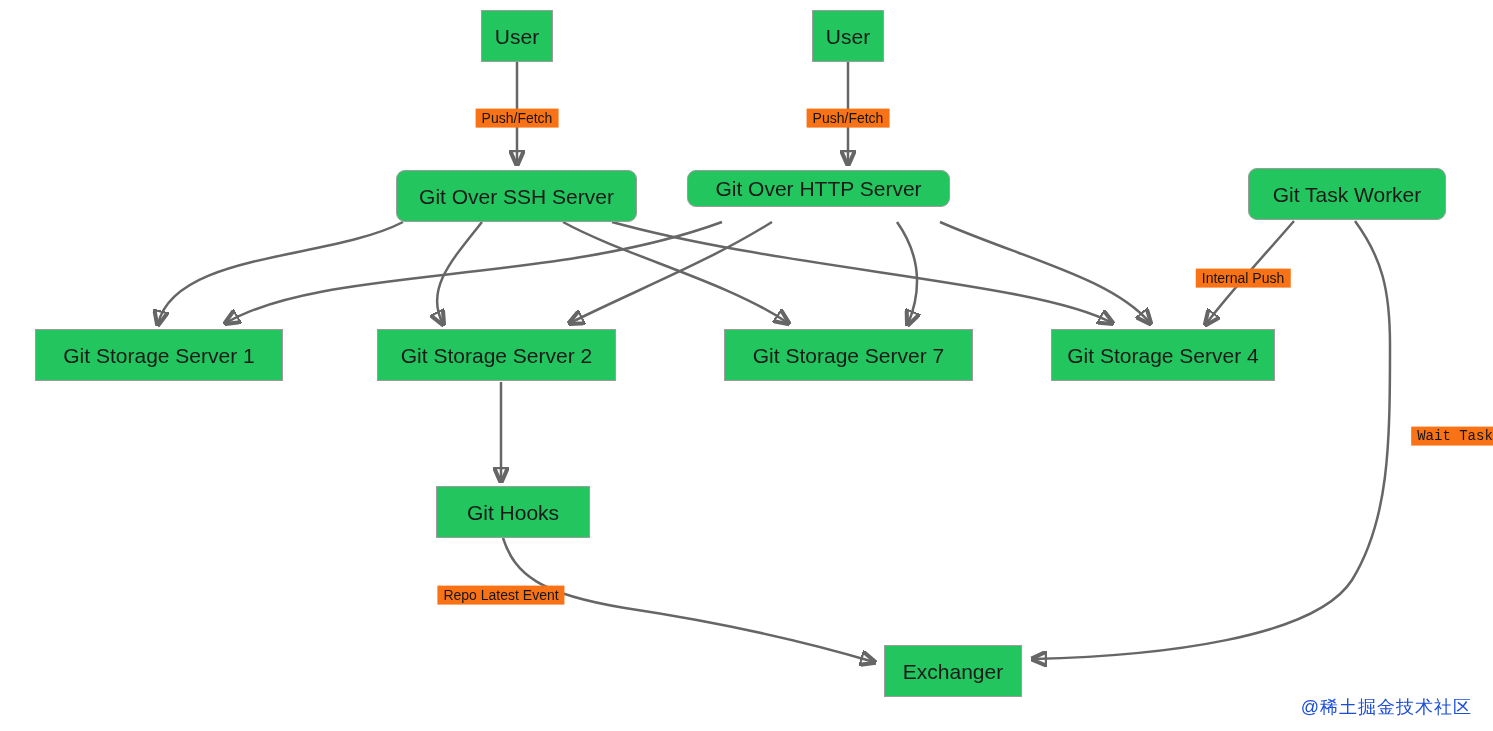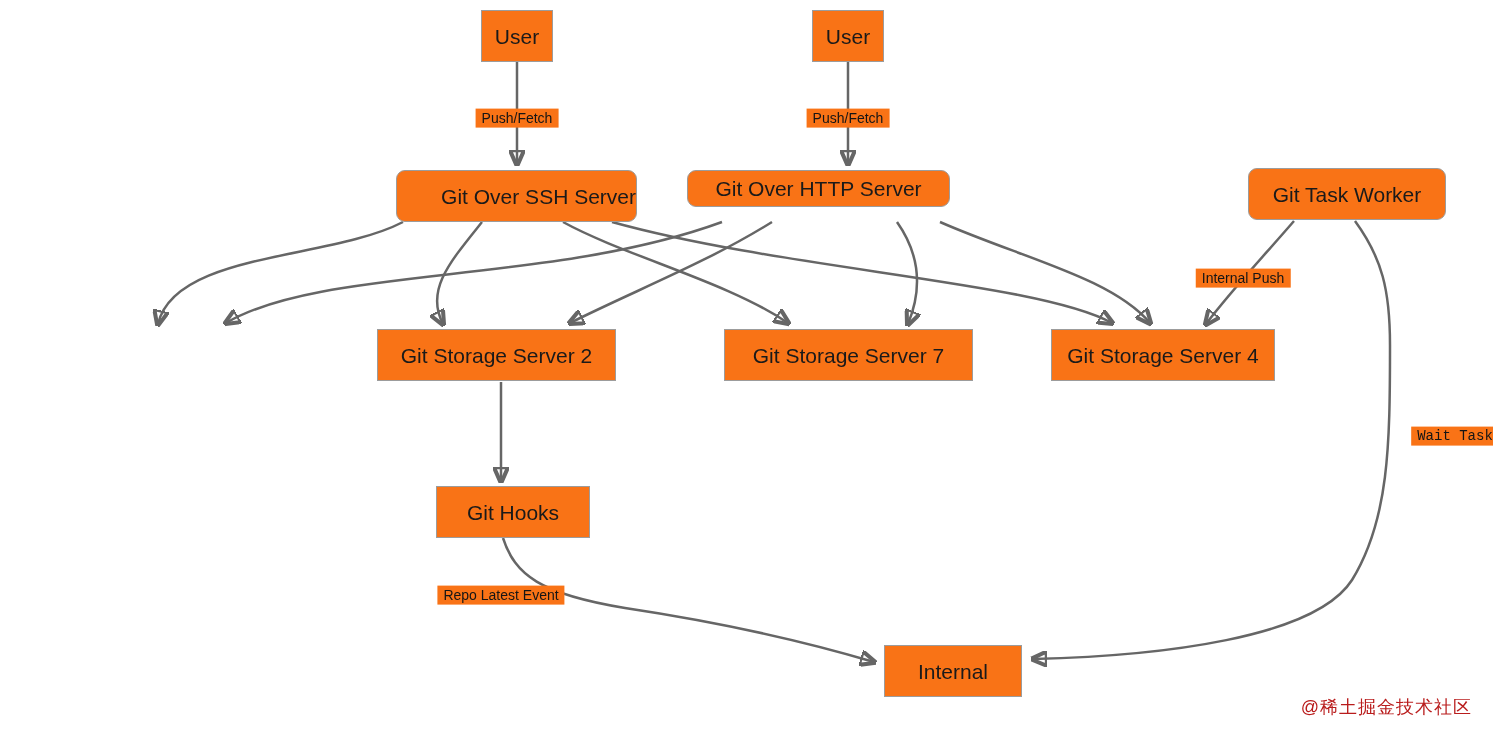--- a/index.html
+++ b/index.html
@@ -8,21 +8,21 @@
     width:1493px;height:731px;
     background:#ffffff;
     font-family:"Liberation Sans","DejaVu Sans",sans-serif;
     overflow:hidden;
   }
   .edges{position:absolute;left:0;top:0;width:1493px;height:731px;}
   .edges path, .edges line{fill:none;stroke:#666666;stroke-width:2.5px;}
   .node{
     position:absolute;
     display:flex;align-items:center;justify-content:center;
-    background:#f97316;
+    background:#22c55e;
     border:1px solid #9c9c9c;
     color:#1a1a1a;
     font-size:21px;
     line-height:1;
     box-sizing:border-box;
     white-space:nowrap;
   }
   .node.rounded{border-radius:9px;}
   .edge-label{
     position:absolute;
@@ -30,21 +30,21 @@
     background:#f97316;
     color:#151515;
     font-size:14px;
     line-height:1.2;
     padding:1px 6px;
     white-space:nowrap;
   }
   .watermark{
     position:absolute;
     right:21px;bottom:12px;
-    color:#b91c1c;
+    color:#1d4ed8;
     font-size:18px;
     letter-spacing:1px;
   }
 </style>
 </head>
 <body>
 
 <div class="canvas">
 
   <svg class="edges" width="1493" height="731" viewBox="0 0 1493 731" xmlns="http://www.w3.org/2000/svg">
@@ -76,46 +76,49 @@
     <path d="M 1355,221 C 1382,258 1390,290 1390,345 C 1390,445 1389,520 1352,580 C 1315,638 1160,656 1033,659" marker-end="url(#arrow)"></path>
   </svg>
 
   <div class="node" style="left:481px;top:10px;width:72px;height:52px;">
     <span>User</span>
   </div>
   <div class="node" style="left:812px;top:10px;width:72px;height:52px;">
     <span>User</span>
   </div>
 
-  <div class="node rounded" style="left:396px;top:170px;width:241px;height:52px;justify-content:flex-end;">
+  <div class="node rounded" style="left:396px;top:170px;width:241px;height:52px;">
     <span>Git Over SSH Server</span>
   </div>
   <div class="node rounded" style="left:687px;top:170px;width:263px;height:37px;">
     <span>Git Over HTTP Server</span>
   </div>
   <div class="node" style="left:1248px;top:168px;width:198px;height:52px;border-radius:9px;">
     <span>Git Task Worker</span>
   </div>
 
+  <div class="node" style="left:35px;top:329px;width:248px;height:52px;">
+    <span>Git Storage Server 1</span>
+  </div>
   <div class="node" style="left:377px;top:329px;width:239px;height:52px;">
     <span>Git Storage Server 2</span>
   </div>
   <div class="node" style="left:724px;top:329px;width:249px;height:52px;">
     <span>Git Storage Server 7</span>
   </div>
   <div class="node" style="left:1051px;top:329px;width:224px;height:52px;justify-content:center;">
     <span>Git Storage Server 4</span>
   </div>
 
   <div class="node" style="left:436px;top:486px;width:154px;height:52px;">
     <span>Git Hooks</span>
   </div>
 
   <div class="node" style="left:884px;top:645px;width:138px;height:52px;">
-    <span>Internal</span>
+    <span>Exchanger</span>
   </div>
 
   <div class="edge-label" style="left:517px;top:118px;">Push/Fetch</div>
   <div class="edge-label" style="left:848px;top:118px;">Push/Fetch</div>
   <div class="edge-label" style="left:1243px;top:278px;">Internal Push</div>
   <div class="edge-label" style="left:1455px;top:436px;font-family:Liberation Mono, monospace;">Wait Task</div>
   <div class="edge-label" style="left:501px;top:595px;">Repo Latest Event</div>
 
   <div class="watermark">@稀土掘金技术社区</div>
 

